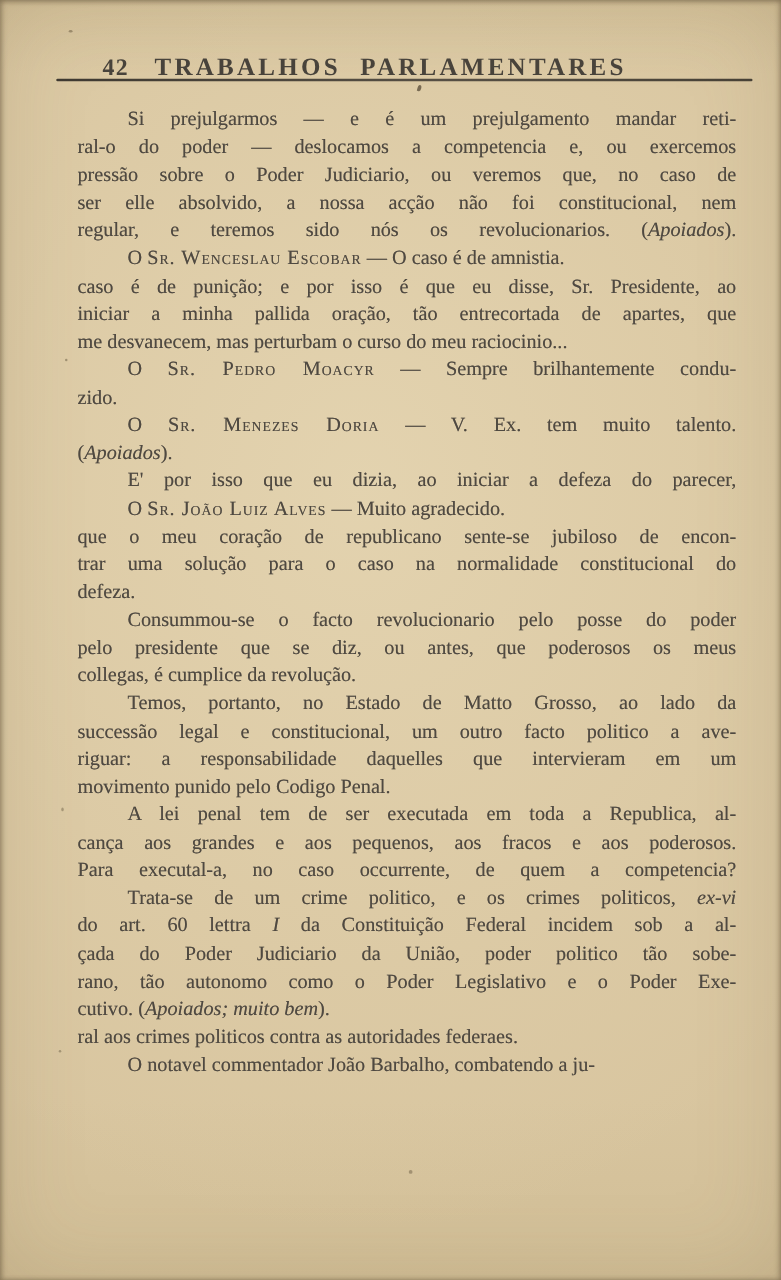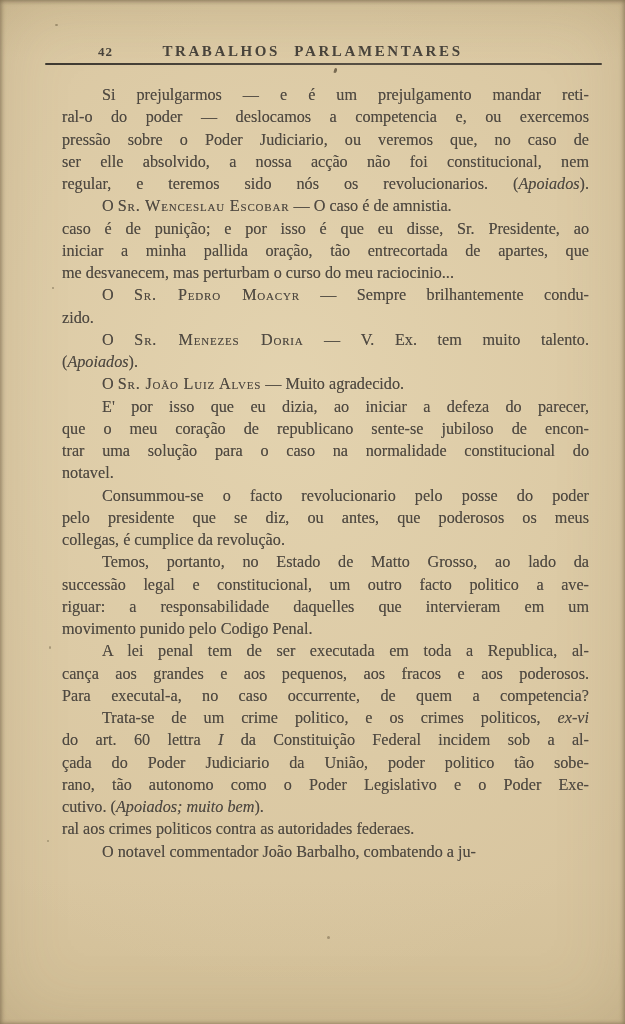--- a/index.html
+++ b/index.html
@@ -14,28 +14,27 @@
       linear-gradient(180deg, #d2bf97 0px, #d8c59f 60px, #d8c59f 880px, #d1be96 1024px);
     background-color: #d6c39c;
     box-shadow:
       inset 2px 0 4px rgba(92,76,52,0.35),
       inset -2px 0 4px rgba(92,76,52,0.30),
       inset 0 2px 4px rgba(92,76,52,0.25),
       inset 0 0 70px rgba(120,100,68,0.18);
   }
   .pagenum {
     position: absolute; left: 82px; top: 44px;
-    font-size: 13px; font-weight: 700; letter-spacing: 1px;
+    font-size: 19px; font-weight: 700; letter-spacing: 1px;
     color: #48433b;
-    margin-left: 16px;
   }
   .running-title {
     position: absolute; left: 0; right: 0; top: 43px;
     text-align: center;
-    font-size: 15px; font-weight: 700;
+    font-size: 20px; font-weight: 700;
     letter-spacing: 2.6px; word-spacing: 8px;
     color: #48433b;
   }
   .header-rule {
     position: absolute; left: 45px; top: 63px;
     width: 557px; height: 2px; border-radius: 1px;
     background: linear-gradient(90deg, #3e3931, #564f44 55%, #474136);
   }
   .text-body {
     position: absolute; left: 62px; top: 84px; width: 527px;
@@ -73,25 +72,25 @@
       <div class="line j"><span>ser elle absolvido, a nossa acção não foi constitucional, nem</span></div>
       <div class="line j"><span>regular, e teremos sido nós os revolucionarios. (</span><span class="it">Apoiados</span><span>).</span></div>
       <div class="line ind"><span>O </span><span class="sc">Sr. Wenceslau Escobar</span><span> — O caso é de amnistia.</span></div>
       <div class="line j"><span>caso é de punição; e por isso é que eu disse, Sr. Presidente, ao</span></div>
       <div class="line j"><span>iniciar a minha pallida oração, tão entrecortada de apartes, que</span></div>
       <div class="line"><span>me desvanecem, mas perturbam o curso do meu raciocinio...</span></div>
       <div class="line j ind"><span>O </span><span class="sc">Sr. Pedro Moacyr</span><span> — Sempre brilhantemente condu-</span></div>
       <div class="line"><span>zido.</span></div>
       <div class="line j ind"><span>O </span><span class="sc">Sr. Menezes Doria</span><span> — V. Ex. tem muito talento.</span></div>
       <div class="line"><span>(</span><span class="it">Apoiados</span><span>).</span></div>
+      <div class="line j ind"><span>E' por isso que eu dizia, ao iniciar a defeza do parecer,</span></div>
       <div class="line ind"><span>O </span><span class="sc">Sr. João Luiz Alves</span><span> — Muito agradecido.</span></div>
-      <div class="line j ind"><span>E' por isso que eu dizia, ao iniciar a defeza do parecer,</span></div>
       <div class="line j"><span>que o meu coração de republicano sente-se jubiloso de encon-</span></div>
       <div class="line j"><span>trar uma solução para o caso na normalidade constitucional do</span></div>
-      <div class="line"><span>notavel.</span></div>
+      <div class="line"><span>defeza.</span></div>
       <div class="line j ind"><span>Consummou-se o facto revolucionario pelo posse do poder</span></div>
       <div class="line j"><span>pelo presidente que se diz, ou antes, que poderosos os meus</span></div>
       <div class="line"><span>collegas, é cumplice da revolução.</span></div>
       <div class="line j ind"><span>Temos, portanto, no Estado de Matto Grosso, ao lado da</span></div>
       <div class="line j"><span>successão legal e constitucional, um outro facto politico a ave-</span></div>
       <div class="line j"><span>riguar: a responsabilidade daquelles que intervieram em um</span></div>
       <div class="line"><span>movimento punido pelo Codigo Penal.</span></div>
       <div class="line j ind"><span>A lei penal tem de ser executada em toda a Republica, al-</span></div>
       <div class="line j"><span>cança aos grandes e aos pequenos, aos fracos e aos poderosos.</span></div>
       <div class="line j"><span>Para executal-a, no caso occurrente, de quem a competencia?</span></div>

